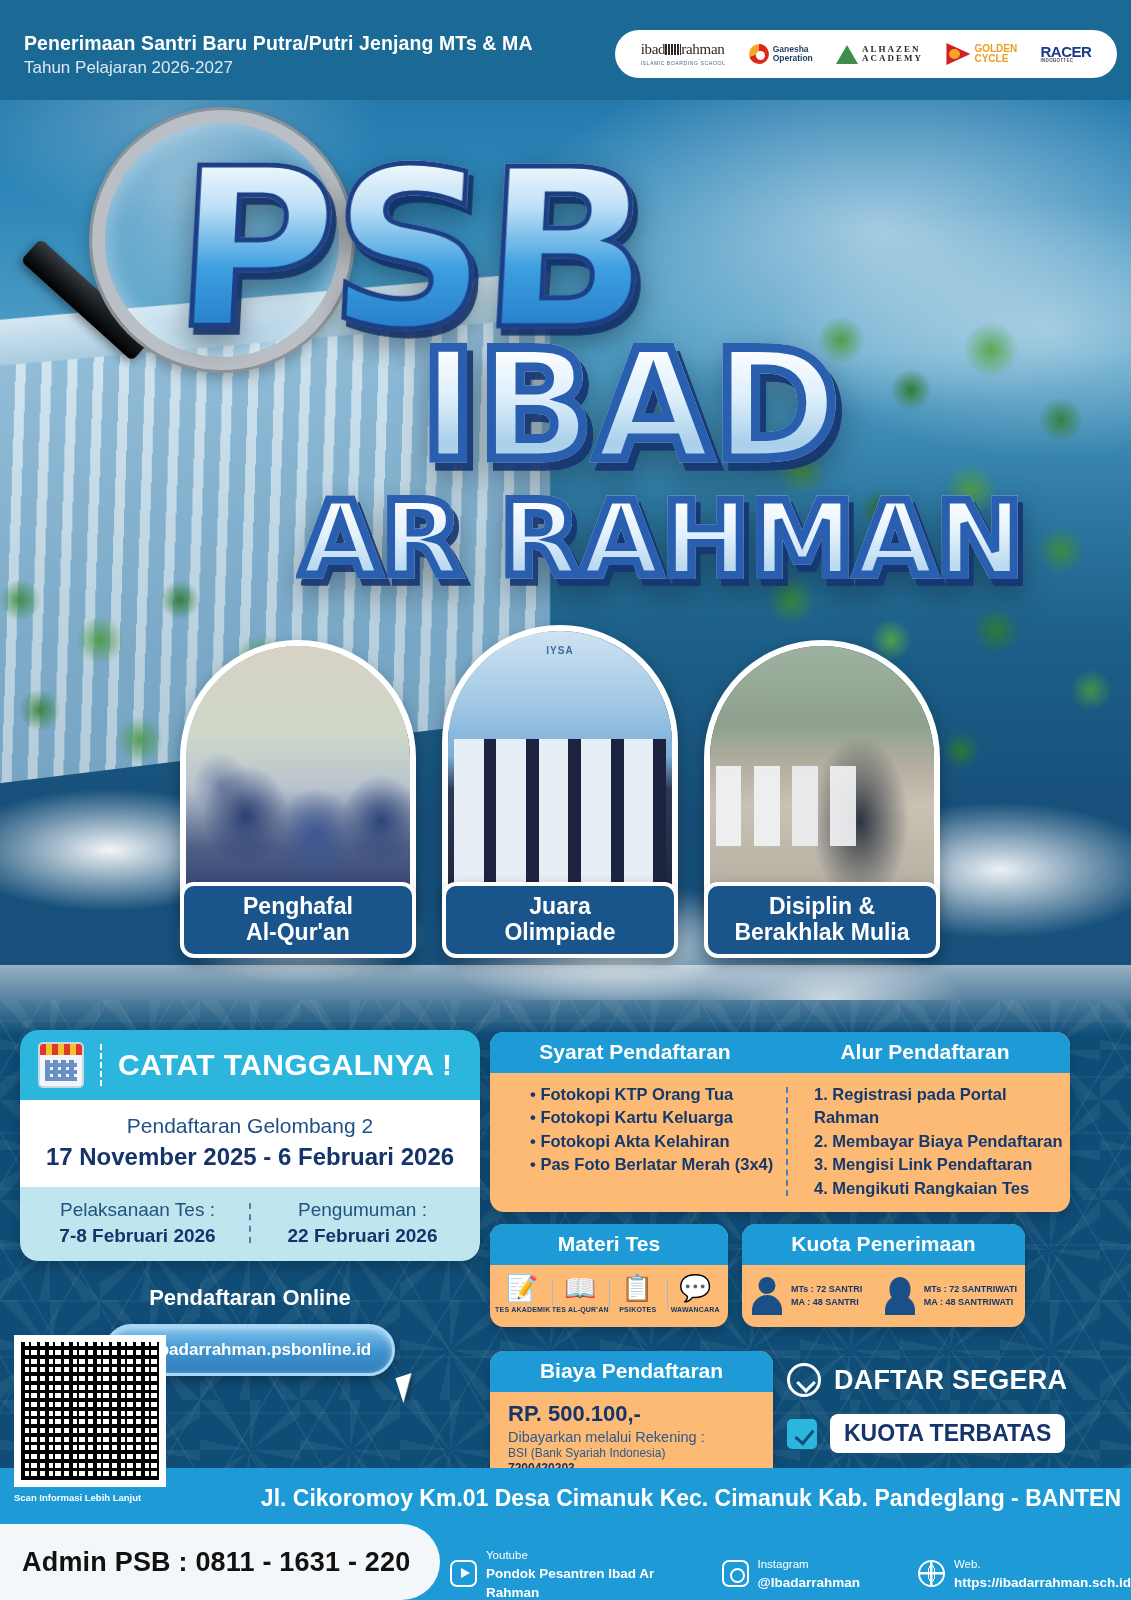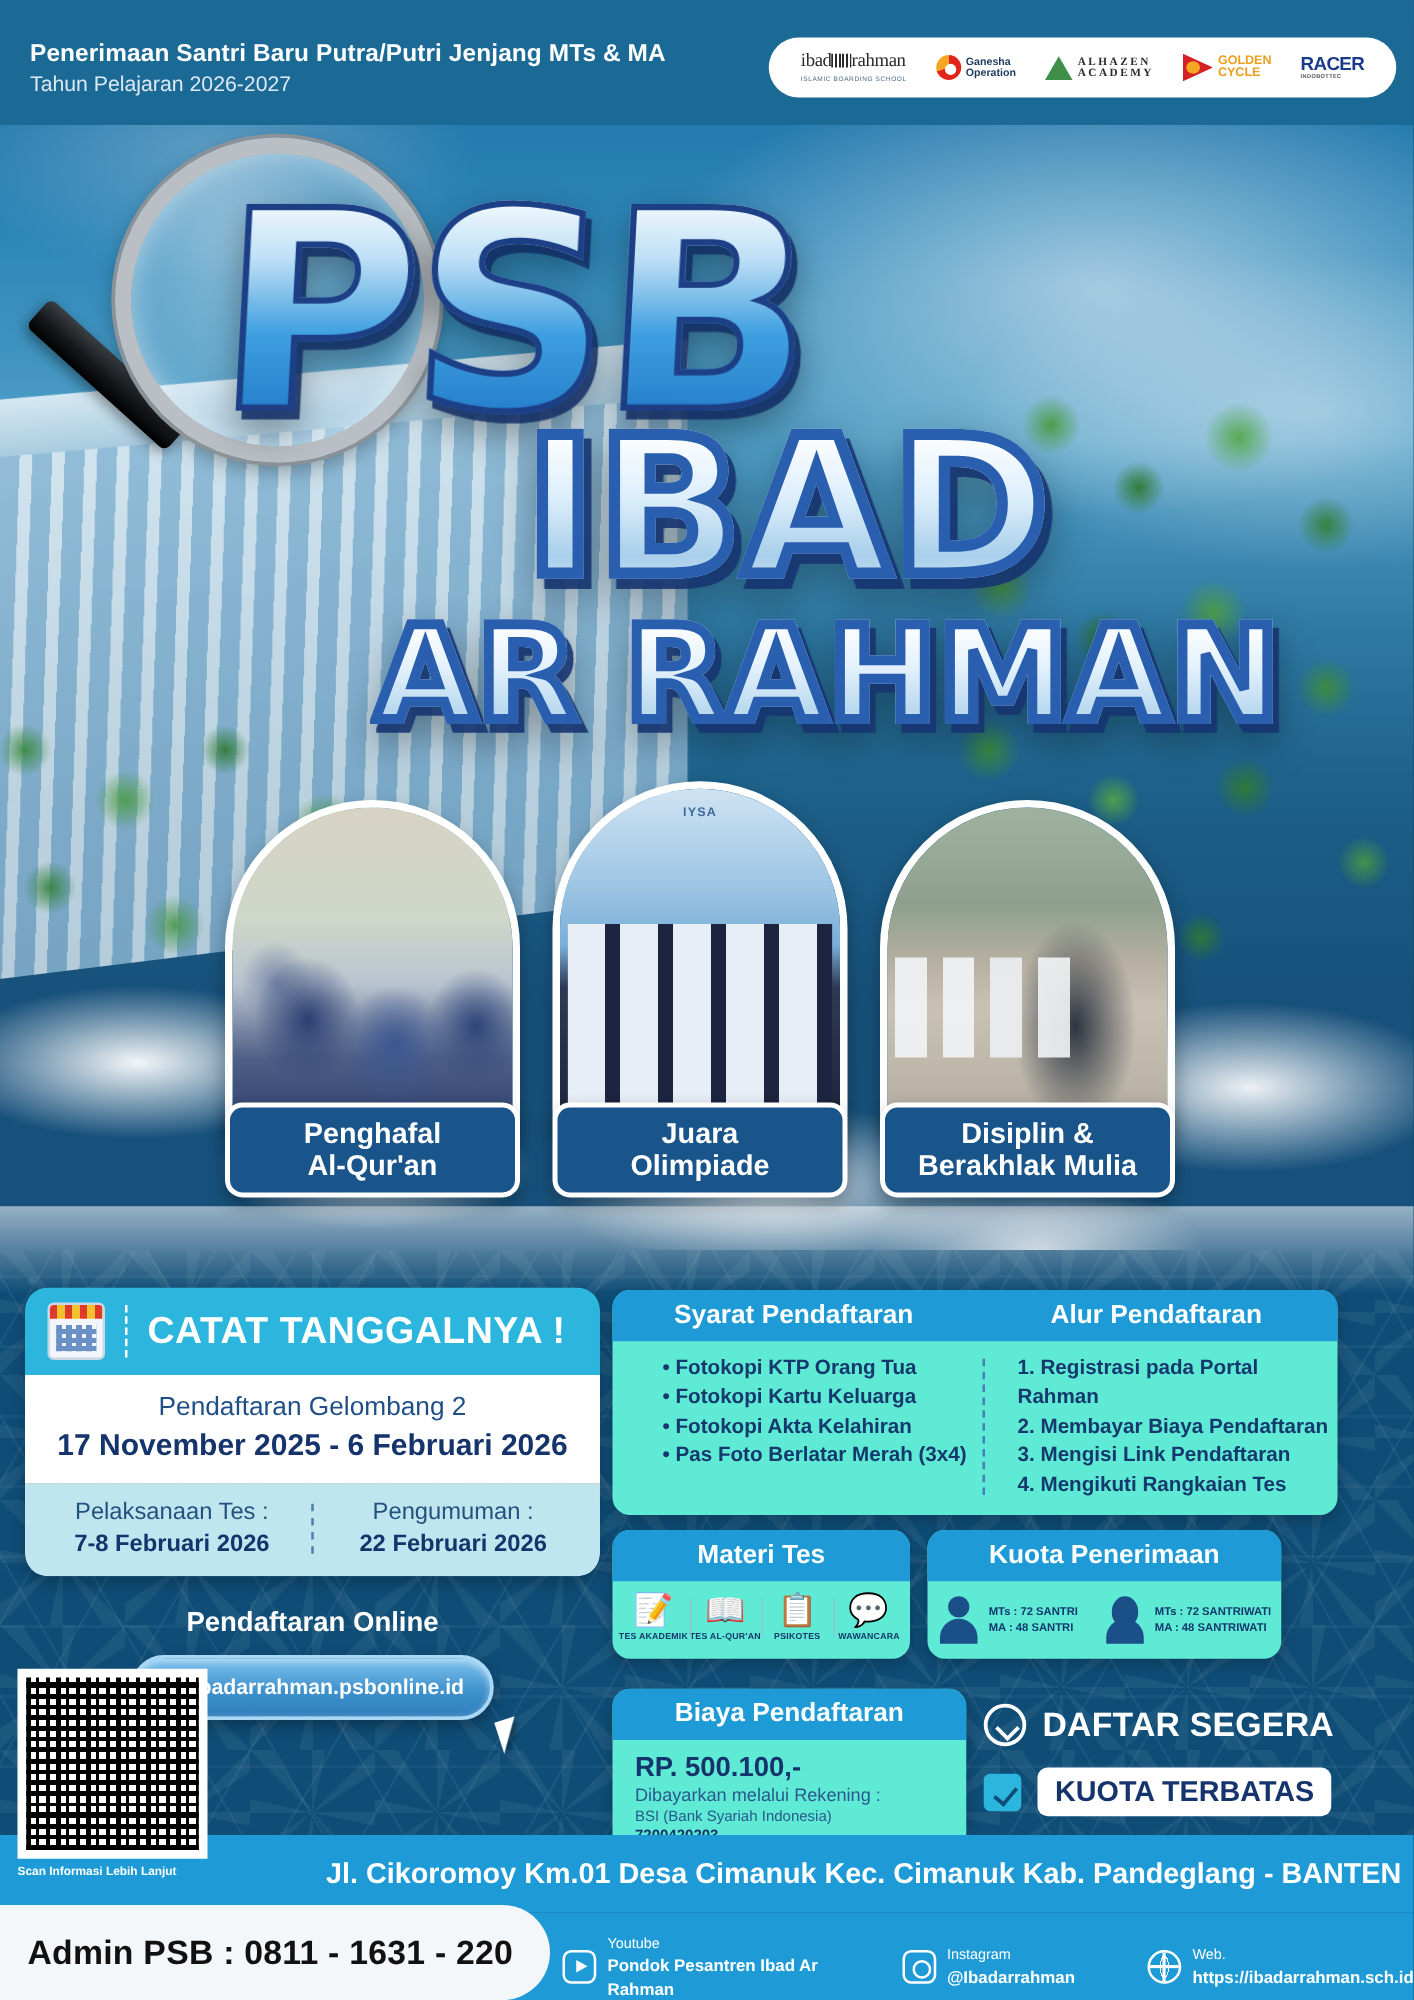--- a/index.html
+++ b/index.html
@@ -274,21 +274,21 @@
   }
   .search-ico { width:19px; height:19px; border:3px solid #ffffff; border-radius:50%; position:relative; flex:none; }
   .search-ico::after{content:"";position:absolute;right:-7px;bottom:-5px;width:9px;height:3px;background:#fff;transform:rotate(45deg);border-radius:2px;}
   .search-url { color:#ffffff; font-size:17px; font-weight:bold; }
   .cursor-arrow { position:absolute; right:-24px; bottom:-28px; width:0;height:0;
     border-left:17px solid #ffffff; border-bottom:26px solid transparent; transform:rotate(-18deg);
     filter:drop-shadow(2px 3px 2px rgba(0,0,0,.35)); }
 
   
   .panel-right { position:absolute; left:490px; top:1032px; width:580px; z-index:16; }
-  .wcard { background:#5eead4; border-radius:14px; overflow:hidden; box-shadow:0 5px 12px rgba(0,0,0,.22); }
+  .wcard { background:#fdba74; border-radius:14px; overflow:hidden; box-shadow:0 5px 12px rgba(0,0,0,.22); }
   .wcard .hd { background:#1e9bd7; color:#ffffff; font-size:21px; font-weight:bold; text-align:center; padding:8px 0 9px; }
   .syarat-card .hd { display:flex; }
   .syarat-card .hd > span { flex:1; text-align:center; }
   .syarat-body { display:flex; padding:10px 0 12px; }
   .syarat-body ul { list-style:none; flex:1; padding-left:40px; }
   .syarat-body ol { list-style:none; flex:1; padding-left:26px; counter-reset:s; }
   .syarat-body li { color:#15386d; font-size:16.5px; font-weight:bold; line-height:1.42; }
   .syarat-body ul li::before { content:"• "; }
   .syarat-body ol li { counter-increment:s; }
   .syarat-body ol li::before { content:counter(s) ". "; }

